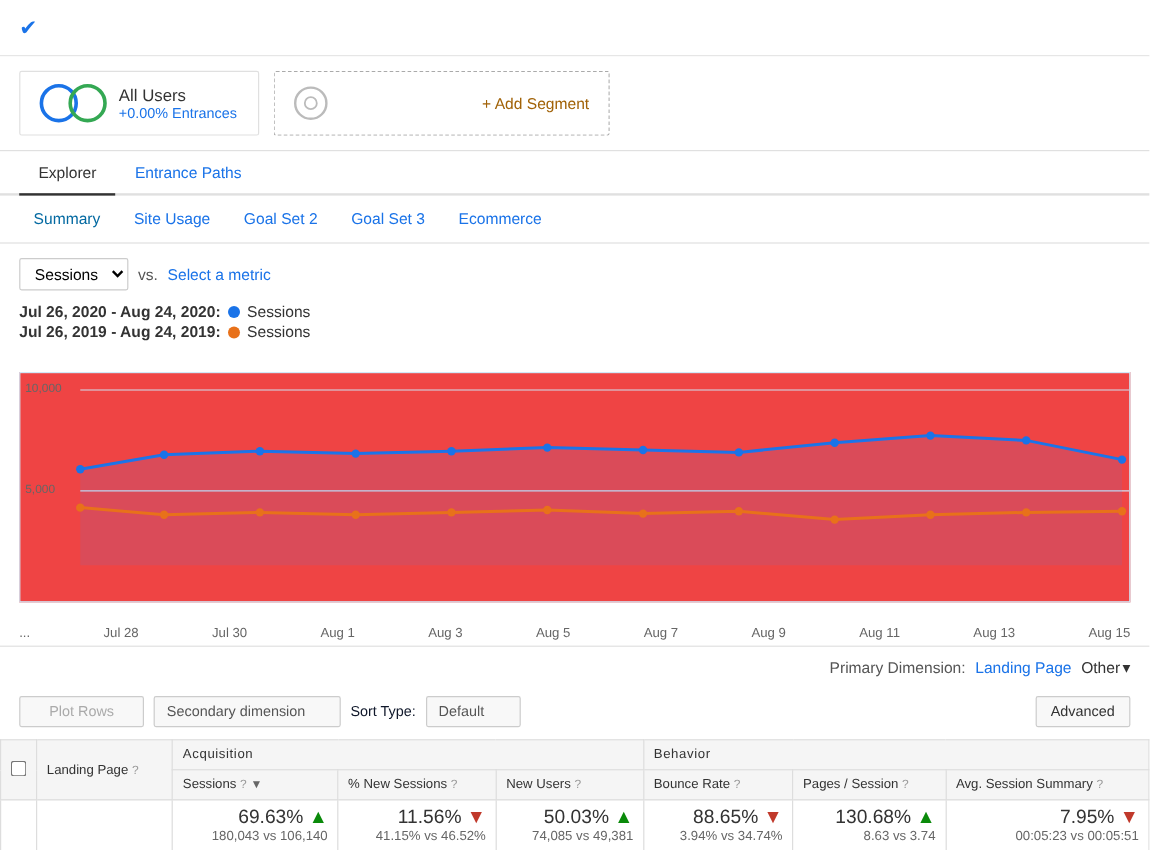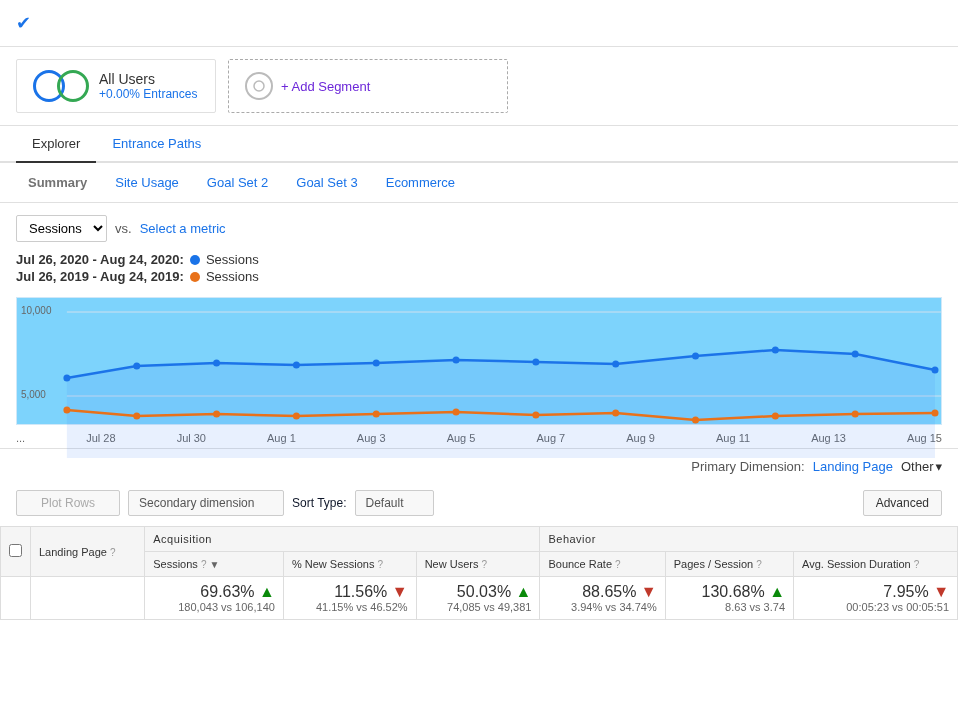--- a/index.html
+++ b/index.html
@@ -13,49 +13,49 @@
     
     .segments-bar { display: flex; padding: 12px 16px; gap: 12px; background: #fff; border-bottom: 1px solid #e0e0e0; }
     .segment-card { display: flex; align-items: center; gap: 10px; padding: 10px 16px; border: 1px solid #e0e0e0; border-radius: 2px; min-width: 200px; }
     .segment-circles { display: flex; gap: -4px; }
     .circle { width: 32px; height: 32px; border-radius: 50%; border: 3px solid; background: transparent; }
     .circle-blue { border-color: #1a73e8; }
     .circle-green { border-color: #34a853; margin-left: -8px; }
     .segment-info { display: flex; flex-direction: column; }
     .segment-name { font-size: 14px; font-weight: 500; }
     .segment-sub { font-size: 12px; color: #1a73e8; }
-    .segment-add { display: flex; align-items: center; gap: 8px; padding: 10px 16px; border: 1px dashed #aaa; border-radius: 2px; min-width: 280px; color: #6d28d9; cursor: pointer; }
+    .segment-add { display: flex; align-items: center; gap: 8px; padding: 10px 16px; border: 1px dashed #aaa; border-radius: 2px; min-width: 280px; color: #a16207; cursor: pointer; justify-content: space-between; }
     .add-circle { width: 28px; height: 28px; border-radius: 50%; border: 2px solid #bbb; display: flex; align-items: center; justify-content: center; }
 
     
     .tabs-row { display: flex; border-bottom: 2px solid #e0e0e0; padding: 0 16px; }
     .tab { padding: 10px 16px; font-size: 13px; cursor: pointer; border-bottom: 2px solid transparent; margin-bottom: -2px; }
     .tab.active { border-bottom: 2px solid #333; font-weight: 500; }
     .tab.blue-link { color: #1a73e8; text-decoration: none; }
 
     
     .subtabs-row { display: flex; gap: 4px; padding: 8px 16px; border-bottom: 1px solid #e0e0e0; }
     .subtab { padding: 4px 12px; font-size: 13px; cursor: pointer; color: #555; }
-    .subtab.active { font-weight: 700; color: #737373; }
+    .subtab.active { font-weight: 400; color: #0369a1; }
     .subtab.blue-link { color: #1a73e8; }
 
     
     .chart-controls { display: flex; align-items: center; gap: 8px; padding: 12px 16px 6px; }
     .metric-select { padding: 4px 8px; border: 1px solid #ccc; border-radius: 2px; font-size: 13px; background: #fff; cursor: pointer; }
     .vs-label { font-size: 13px; color: #555; }
     .select-metric-link { color: #1a73e8; font-size: 13px; cursor: pointer; }
 
     
     .chart-legend { padding: 4px 16px 8px; }
     .legend-row { display: flex; align-items: center; gap: 6px; font-size: 13px; margin-bottom: 2px; }
     .legend-dot { width: 10px; height: 10px; border-radius: 50%; }
     .legend-bold { font-weight: 600; }
 
     
-    .chart-area { position: relative; margin: 3px 16px; background: #7dd3fc; border: 1px solid #d0e8f8; height: 128px; }
+    .chart-area { position: relative; margin: 16px 16px; background: #ef4444; border: 1px solid #d0e8f8; height: 192px; }
 
     
     .x-axis { display: flex; justify-content: space-between; padding: 4px 16px; font-size: 11px; color: #666; }
 
     
     .table-controls { display: flex; align-items: center; gap: 8px; padding: 10px 16px; border-top: 1px solid #e0e0e0; justify-content: flex-end; }
     .primary-dim-label { font-size: 13px; color: #555; }
     .dim-link { color: #1a73e8; font-size: 13px; cursor: pointer; }
     .dim-other { display: flex; align-items: center; gap: 2px; color: #333; font-size: 13px; cursor: pointer; }
 
@@ -251,21 +251,21 @@
       </th>
       <th class="col-metric">
         <span>Bounce Rate</span>
         <span class="help-icon"> ?</span>
       </th>
       <th class="col-metric">
         <span>Pages / Session</span>
         <span class="help-icon"> ?</span>
       </th>
       <th class="col-metric">
-        <span>Avg. Session Duration</span>
+        <span>Avg. Session Summary</span>
         <span class="help-icon"> ?</span>
       </th>
     </tr>
   </thead>
   <tbody>
     <tr>
       <td class="checkbox-cell"></td>
       <td></td>
       <td class="col-metric">
         <div class="metric-value">

